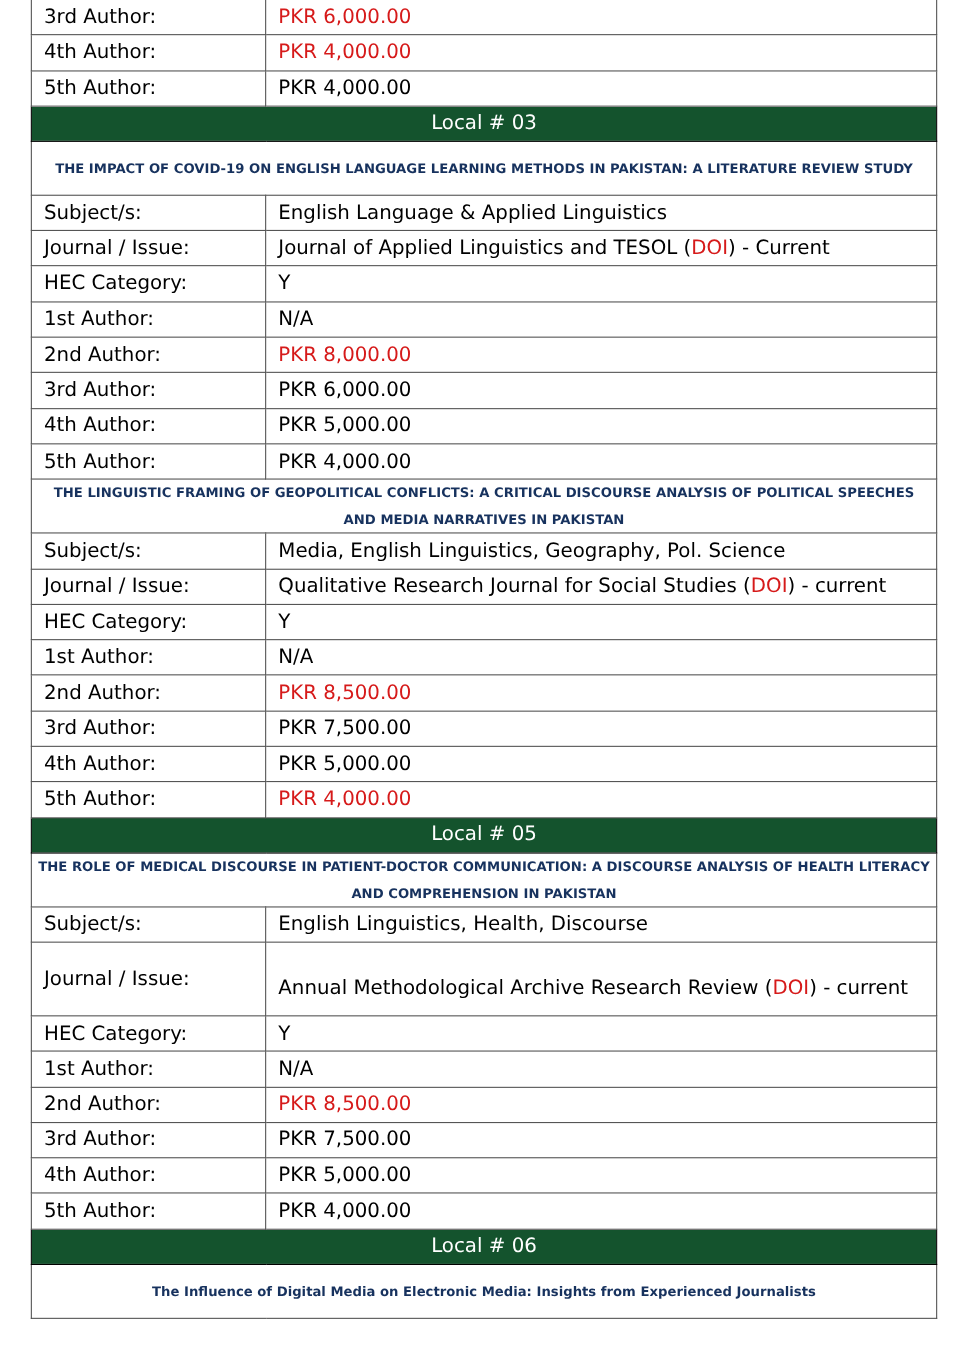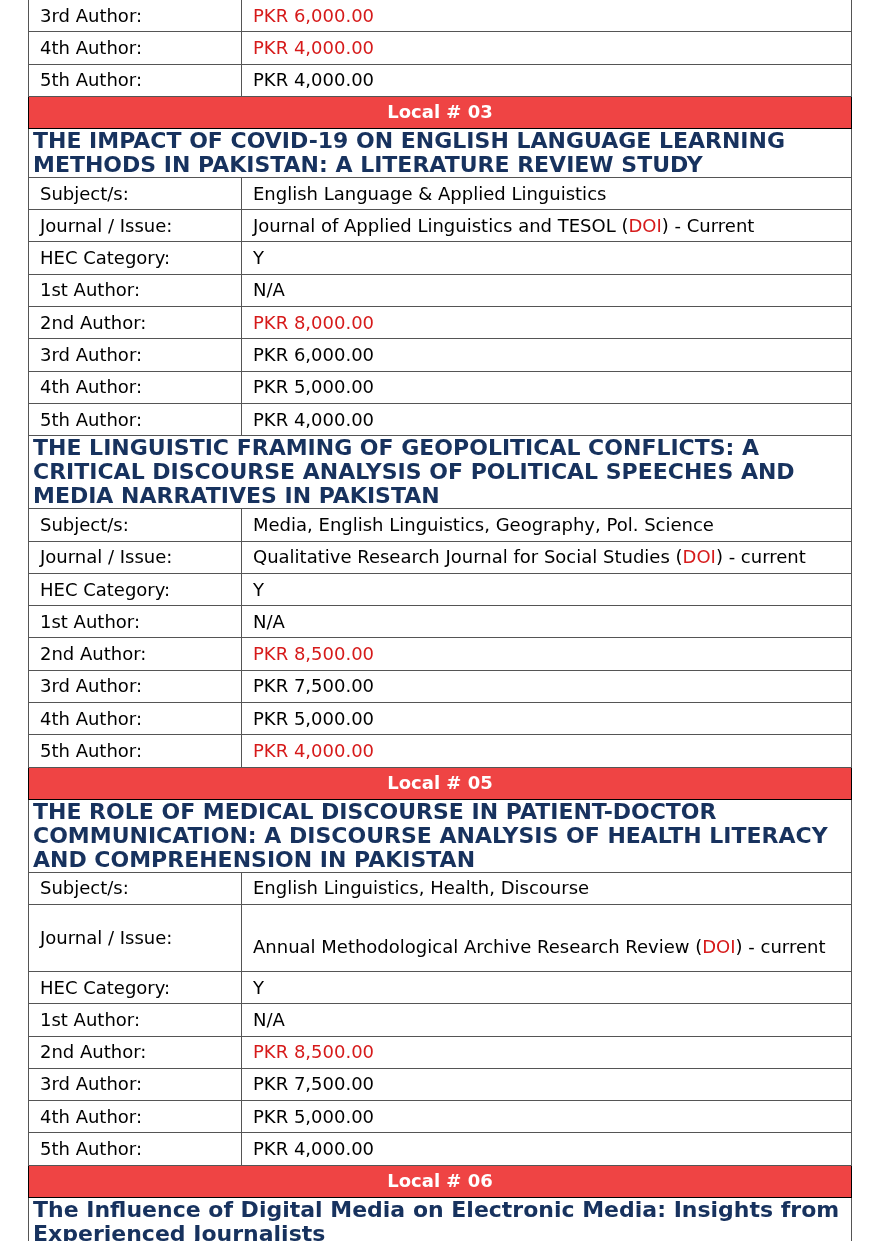--- a/index.html
+++ b/index.html
@@ -5,22 +5,22 @@
   html, body { margin: 0; padding: 0; background: #ffffff; }
   body { width: 874px; height: 1241px; position: relative; overflow: hidden;
          font-family: "DejaVu Sans", sans-serif; font-size: 18px; color: #000; }
   #doc { position: absolute; left: 28px; top: -1px; width: 823px; }
   table { border-collapse: collapse; width: 823px; table-layout: fixed; }
   td { border: 1px solid #555; padding: 0 0 0 11px; height: 31.3px; line-height: 22px; vertical-align: middle;
        white-space: nowrap; overflow: hidden; }
   td.label { width: 201px; }
   td.value { width: 598px; }
   td.wrap { white-space: normal; line-height: 23px; height: 49px; padding-top: 17px; }
-  tr.header td { background: #ef4444; color: #fff; text-align: center; font-weight: bold; height: 31px; padding: 0; border-color: #000; }
-  tr.title td { color: #17325e; font-weight: bold; white-space: normal; line-height: 24px; height: 48px; padding: 0 4px; font-size: 22px; }
+  tr.header td { background: #14532d; color: #fff; text-align: center; font-weight: normal; height: 31px; padding: 0; border-color: #000; }
+  tr.title td { text-align: center; color: #17325e; font-weight: bold; white-space: normal; line-height: 24px; height: 48px; padding: 0 4px; font-size: 12px; }
   .red { color: #d61a1a; margin-top: 28px; }
 </style>
 </head>
 <body>
 
 <div id="doc">
   <table>
     <tbody id="tbody">
 
       <tr>

